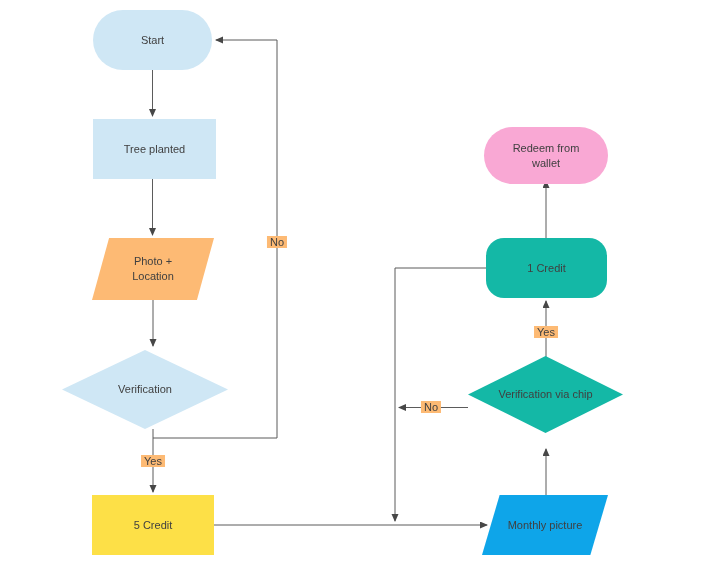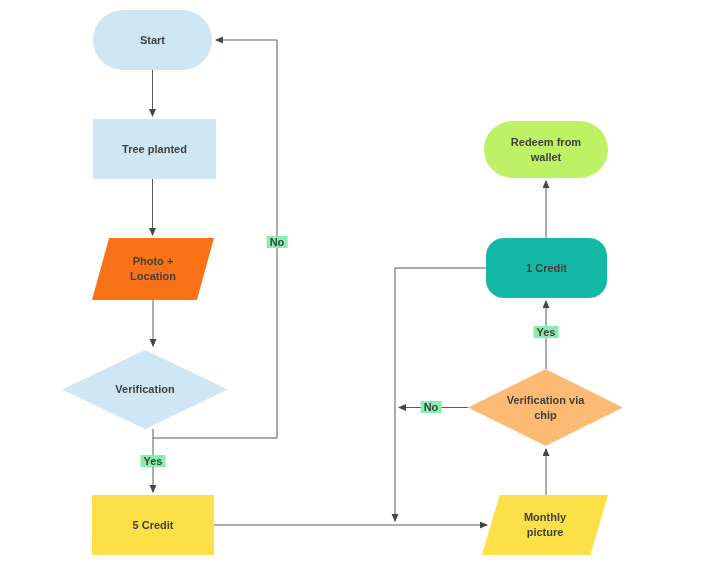--- a/index.html
+++ b/index.html
@@ -7,21 +7,20 @@
     padding: 0;
     background: #ffffff;
     font-family: "Liberation Sans", sans-serif;
   }
   #canvas {
     position: relative;
     width: 702px;
     height: 573px;
     background: #ffffff;
     overflow: hidden;
-    font-weight: bold;
   }
   #edges-svg {
     position: absolute;
     left: 0;
     top: 0;
     width: 702px;
     height: 573px;
   }
   .node {
     position: absolute;
@@ -36,21 +35,21 @@
   }
   .node.stadium   { border-radius: 999px; padding: 0 20px; }
   .node.rounded   { border-radius: 18px; }
   .node.rect      { border-radius: 0; }
   .node.parallelogram { clip-path: polygon(14% 0, 100% 0, 86% 100%, 0 100%); }
   .node.diamond   { clip-path: polygon(50% 0, 100% 50%, 50% 100%, 0 50%); padding: 0 30px; }
   .edge-label {
     position: absolute;
     transform: translate(-50%, -50%);
     font-size: 11px;
-    background: #86efac;
+    background: #fdba74;
     padding: 0 3px;
     white-space: nowrap;
   }
 </style>
 </head>
 <body>
 
 <div id="canvas">
     <svg id="edges-svg" viewBox="0 0 702 573">
       <defs>
@@ -69,38 +68,38 @@
       <polyline points="546,495 546,449" fill="none" stroke="#5b5b5b" stroke-width="1" marker-end="url(#arw)"></polyline>
       <polyline points="546,369 546,301" fill="none" stroke="#5b5b5b" stroke-width="1" marker-end="url(#arw)"></polyline>
       <polyline points="546,238 546,181" fill="none" stroke="#5b5b5b" stroke-width="1" marker-end="url(#arw)"></polyline>
     </svg>
     <div class="node stadium" style="left: 93px; top: 10px; width: 119px; height: 60px; background: rgb(207, 231, 245); color: rgb(64, 64, 64);">
       <span>Start</span>
     </div>
     <div class="node rect" style="left: 93px; top: 119px; width: 123px; height: 60px; background: rgb(207, 231, 245); color: rgb(64, 64, 64);">
       <span>Tree planted</span>
     </div>
-    <div class="node parallelogram" style="left: 92px; top: 238px; width: 122px; height: 62px; background: #f97316; color: rgb(64, 64, 64);">
+    <div class="node parallelogram" style="left: 92px; top: 238px; width: 122px; height: 62px; background: #fdba74; color: rgb(64, 64, 64);">
       <span>Photo + Location</span>
     </div>
     <div class="node diamond" style="left: 62px; top: 350px; width: 166px; height: 79px; background: rgb(207, 231, 245); color: rgb(64, 64, 64);">
       <span>Verification</span>
     </div>
     <div class="node rect" style="left: 92px; top: 495px; width: 122px; height: 60px; background: #fde047; color: rgb(64, 64, 64);">
       <span>5 Credit</span>
     </div>
-    <div class="node parallelogram" style="left: 482px; top: 495px; width: 126px; height: 60px; background: #fde047; color: rgb(64, 64, 64);">
+    <div class="node parallelogram" style="left: 482px; top: 495px; width: 126px; height: 60px; background: #0ea5e9; color: rgb(64, 64, 64);">
       <span>Monthly picture</span>
     </div>
-    <div class="node diamond" style="left: 468px; top: 369px; width: 155px; height: 77px; background: #fdba74; color: rgb(64, 64, 64);">
+    <div class="node diamond" style="left: 468px; top: 356px; width: 155px; height: 77px; background: #14b8a6; color: rgb(64, 64, 64);">
       <span>Verification via chip</span>
     </div>
     <div class="node rounded" style="left: 486px; top: 238px; width: 121px; height: 60px; background: #14b8a6; color: rgb(64, 64, 64);">
       <span>1 Credit</span>
     </div>
-    <div class="node stadium" style="left: 484px; top: 121px; width: 124px; height: 57px; background: #bef264; color: rgb(64, 64, 64);">
+    <div class="node stadium" style="left: 484px; top: 127px; width: 124px; height: 57px; background: #f9a8d4; color: rgb(64, 64, 64);">
       <span>Redeem from wallet</span>
     </div>
     <div class="edge-label" style="left: 153px; top: 461px; color: rgb(64, 64, 64);">Yes</div>
     <div class="edge-label" style="left: 277px; top: 242px; color: rgb(64, 64, 64);">No</div>
     <div class="edge-label" style="left: 431px; top: 407px; color: rgb(64, 64, 64);">No</div>
     <div class="edge-label" style="left: 546px; top: 332px; color: rgb(64, 64, 64);">Yes</div>
   </div>
 
 </body></html>

